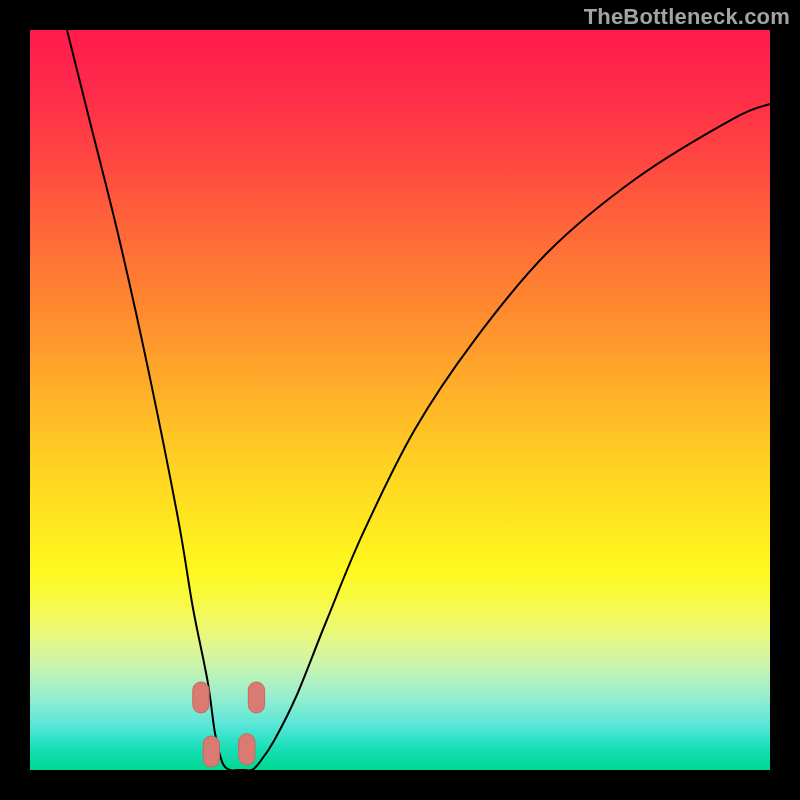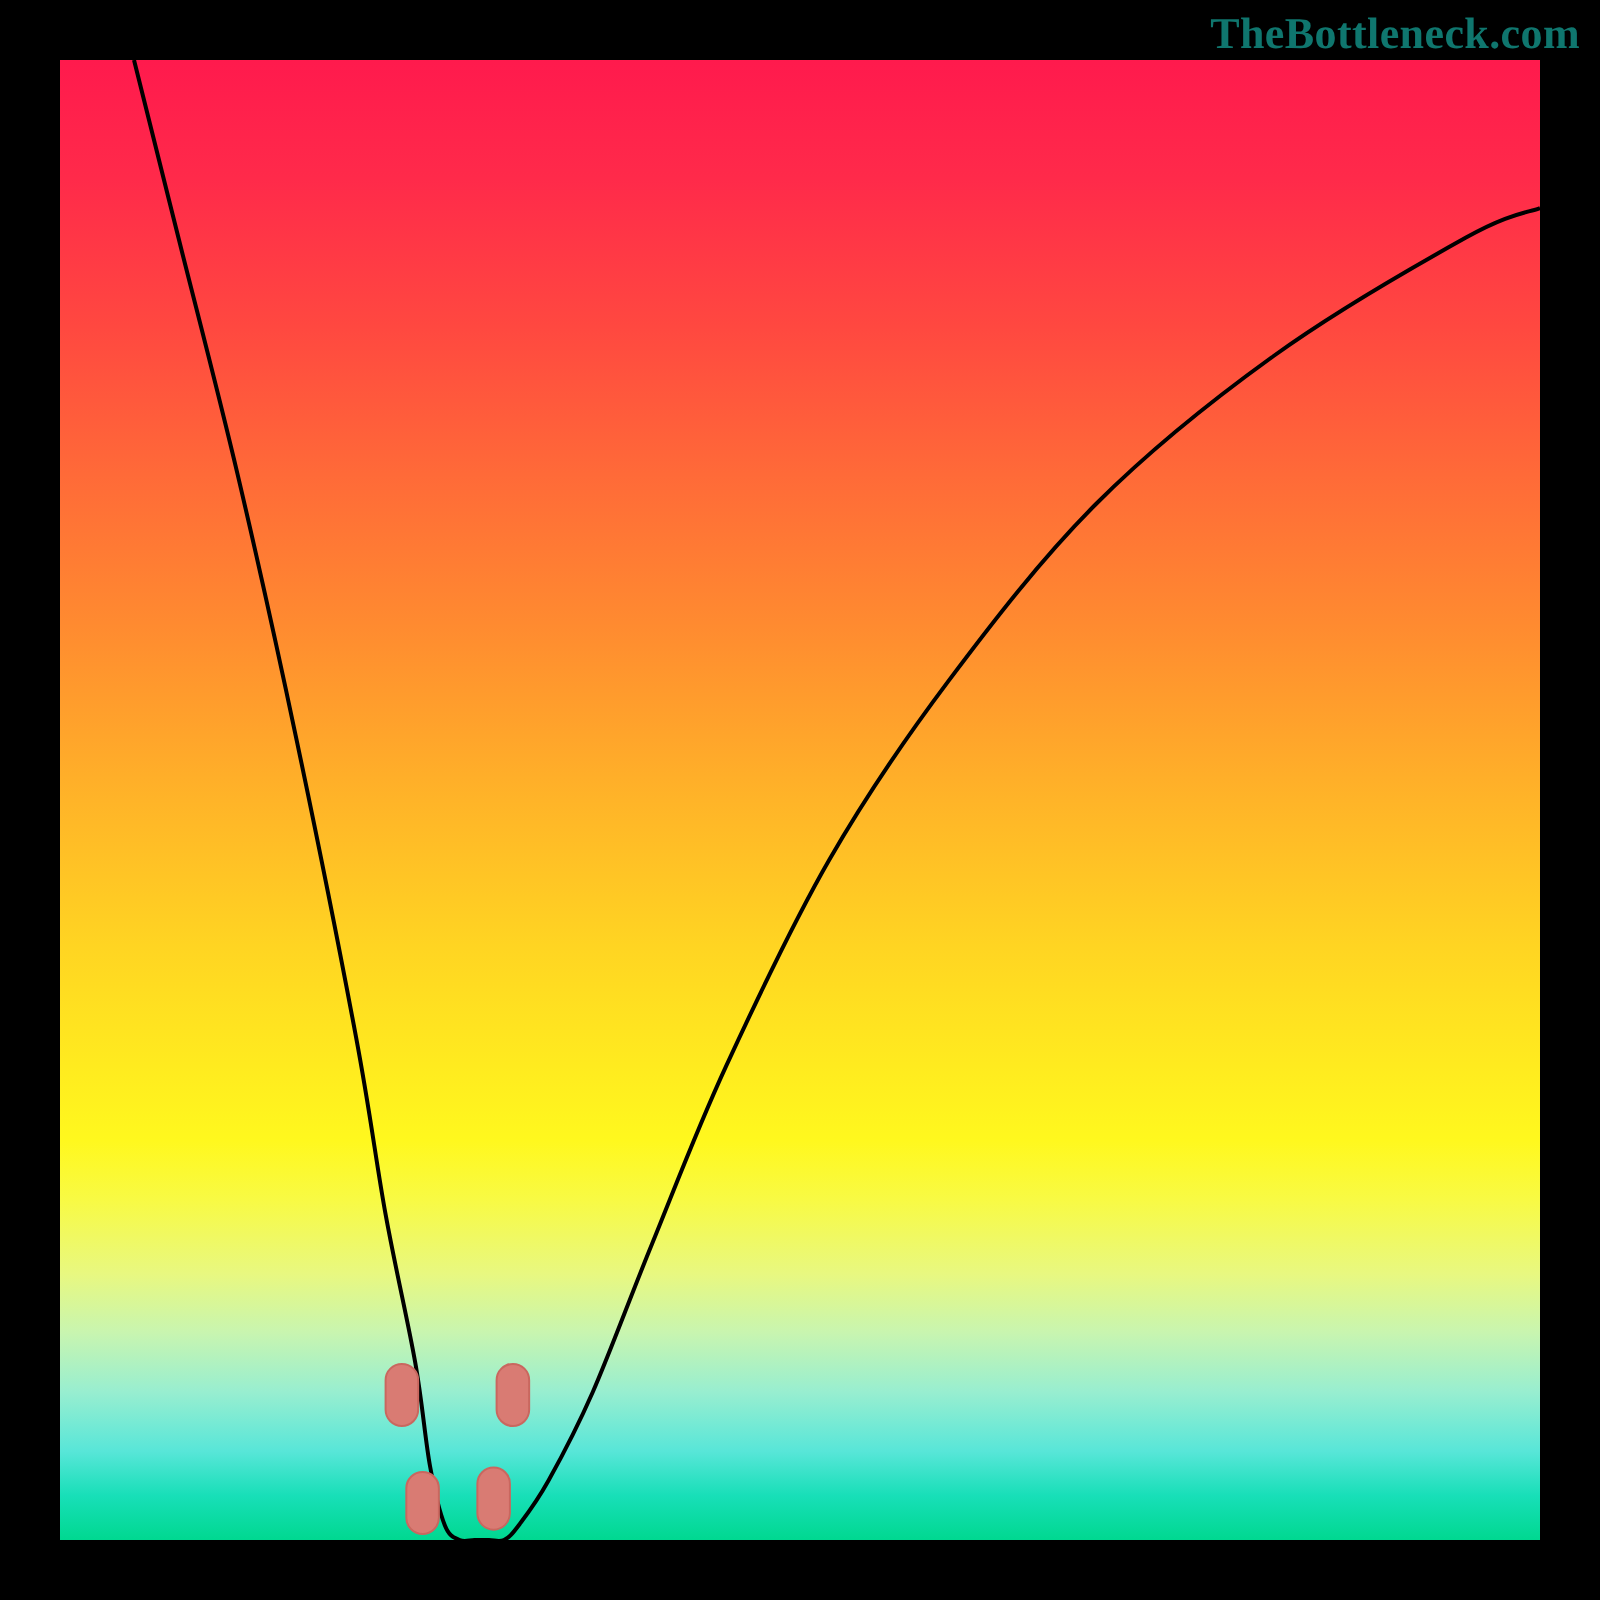--- a/index.html
+++ b/index.html
@@ -32,24 +32,24 @@
       #98eed0 90%,
       #58e6d8 94%,
       #18dfb8 97%,
       #00d890 100%);
   }
   .plot-area svg { display: block; }
   .watermark {
     position: absolute;
     top: 4px;
     right: 10px;
-    font-family: Liberation Serif, serif;
+    font-family: Liberation Sans, sans-serif;
     font-size: 22px;
     font-weight: 600;
-    color: #0f766e;
+    color: #a3a3a3;
     letter-spacing: 0.2px;
   }
   .curve { fill: none; stroke: #000; stroke-width: 2; }
   .marker {
     fill: #d97b73;
     stroke: #c9675f;
     stroke-width: 1;
   }
 </style>
 </head>

